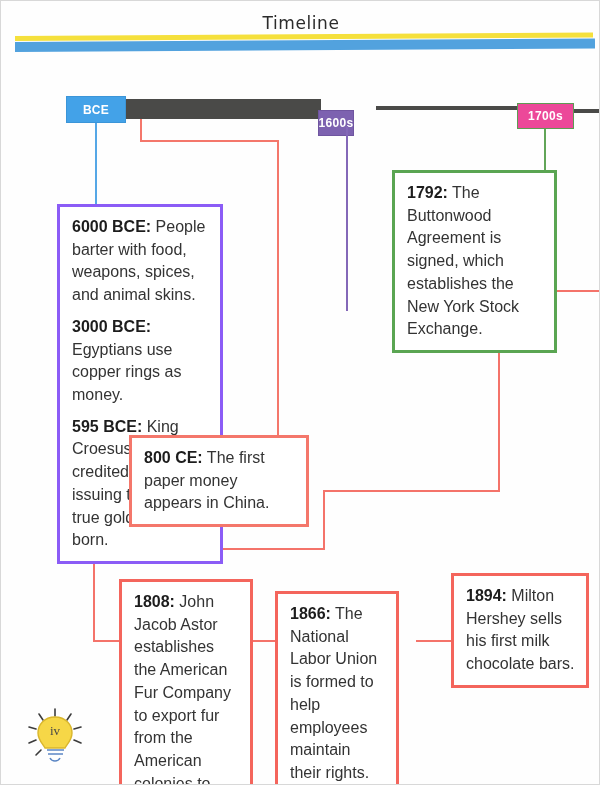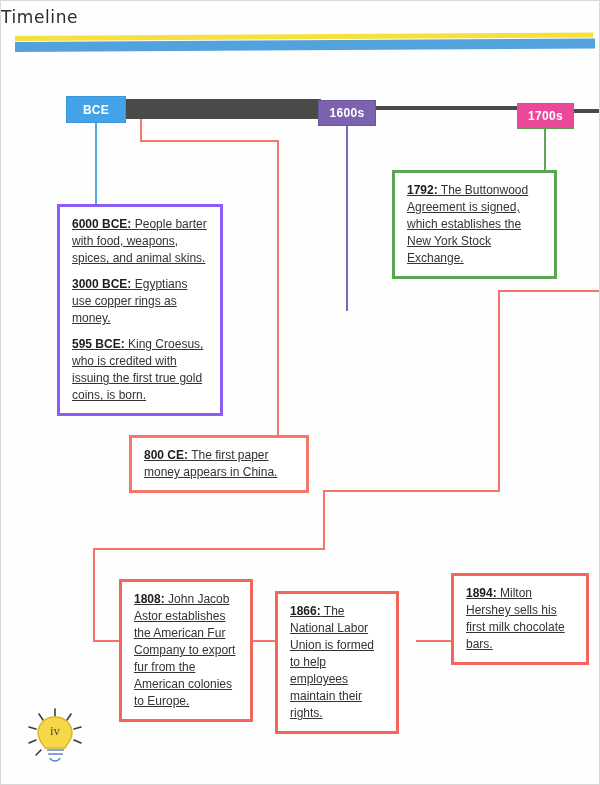--- a/index.html
+++ b/index.html
@@ -15,21 +15,22 @@
     width:600px;height:785px;
     background:#fefefe;
     box-sizing:border-box;
     border:1px solid #d8d8d8;
     overflow:hidden;
   }
 
   
   #page-title{
     position:absolute;
-    left:0;top:6px;width:600px;
+    left:0;top:12px;width:600px;
+    text-align:center;
     font-family:"DejaVu Sans", sans-serif;
     font-size:17px;
     letter-spacing:.6px;
     color:#2b2b2b;
   }
   .rule-yellow{
     position:absolute;
     left:14px;top:35px;width:578px;height:5px;
     background:#f5e03c;
     transform:rotate(-0.35deg);
@@ -72,24 +73,23 @@
   .c-green {background:#62a558;}
   .c-red   {background:#f4736a;}
   .c-salmon{background:#f4776b;}
 
   
   .box{
     position:absolute;
     box-sizing:border-box;
     background:#ffffff;
     padding:9px 11px 9px 12px;
-    font-size:12px;
+    font-size:16px;
     line-height:1.42;
     color:#333333;
-    text-decoration:underline;
   }
   .box p{margin:0 0 9px 0;}
   .box p:last-child{margin-bottom:0;}
   .box b{color:#1d1d1d;font-weight:bold;}
   .b-blue  {border:3px solid #8b5cf6;}
   .b-purple{border:3px solid #7d62b0;}
   .b-green {border:3px solid #5aa552;}
   .b-salmon{border:3px solid #f4776b;}
   .b-red   {border:3px solid #f4655c;}
 
@@ -119,21 +119,21 @@
   <div class="rule-yellow"></div>
   <div class="rule-blue"></div>
 
   <div class="spine" style="left:125px;top:98px;width:195px;height:20px;"></div>
   <div class="spine" style="left:375px;top:105px;width:145px;height:4px;"></div>
   <div class="spine" style="left:573px;top:108px;width:27px;height:4px;"></div>
 
   <div class="marker m-bce" style="left:65px;top:95px;width:60px;height:27px;">
     <span>BCE</span>
   </div>
-  <div class="marker m-1600s" style="left:317px;top:99px;width:58px;height:26px;">
+  <div class="marker m-1600s" style="left:317px;top:109px;width:36px;height:26px;">
     <span>1600s</span>
   </div>
   <div class="marker m-1700s" style="left:516px;top:102px;width:57px;height:26px;">
     <span>1700s</span>
   </div>
 
   <div class="ln v c-blue" style="left:94px;top:122px;height:82px;"></div>
 
   <div class="ln v c-purple" style="left:345px;top:125px;height:185px;"></div>
 

